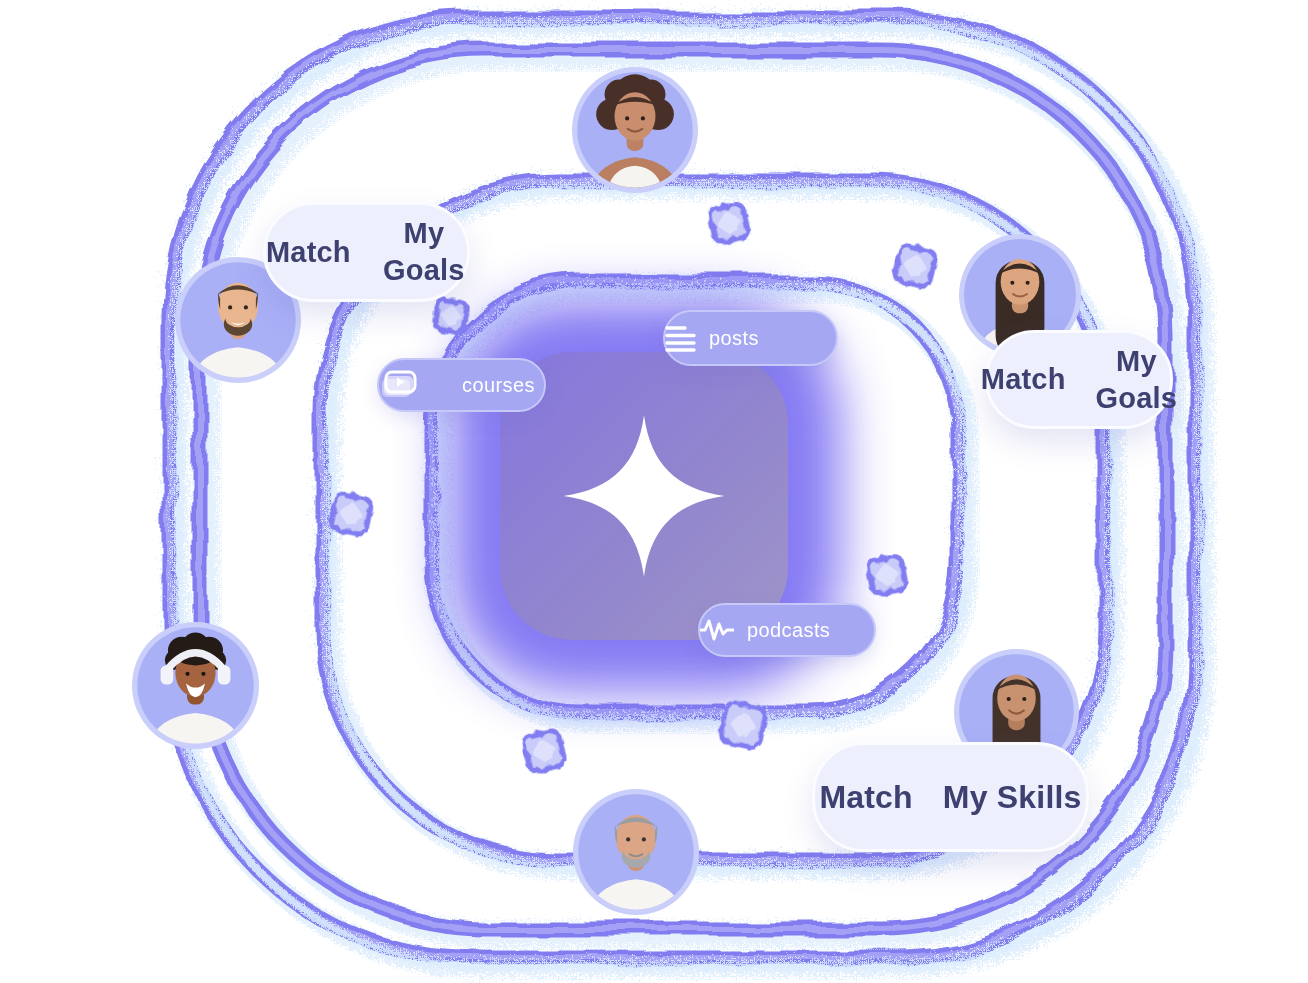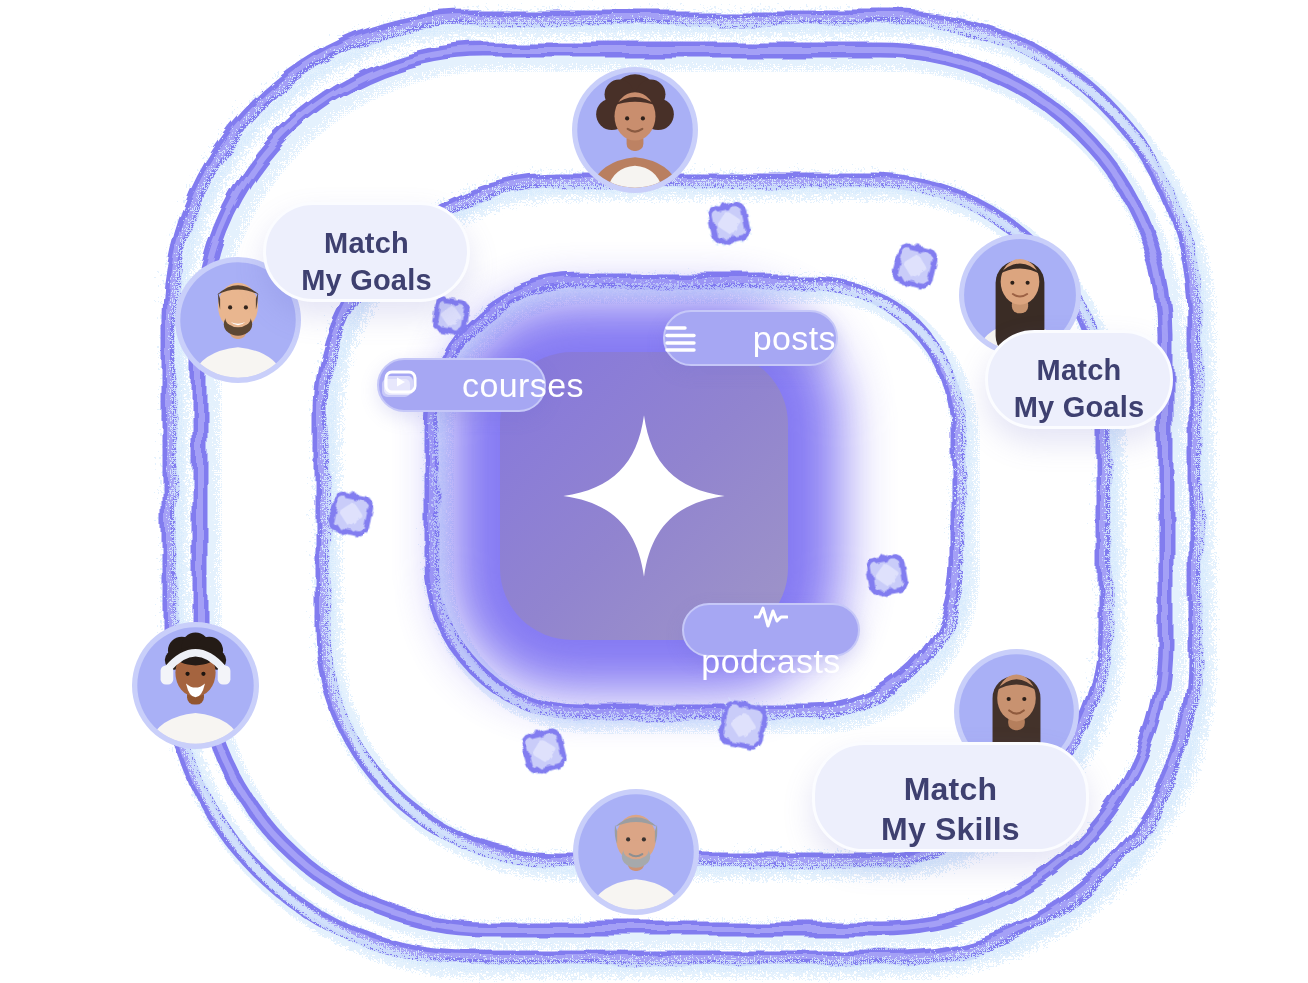--- a/index.html
+++ b/index.html
@@ -22,28 +22,28 @@
     background:linear-gradient(135deg,var(--card-grad-a) 0%,var(--card-grad-b) 52%,var(--card-grad-c) 100%);
     display:flex;align-items:center;justify-content:center;z-index:3;}
   
   #cubes{position:absolute;left:0;top:0;z-index:4;pointer-events:none;}
   
   .avatar{position:absolute;z-index:5;}
   .avatar svg{width:100%;height:100%;}
   
   .match-pill{position:absolute;z-index:6;background:var(--pill-bg);
     border:3px solid var(--pill-border);border-radius:52px;
-    display:flex;flex-direction:column;align-items:center;justify-content:flex-end;text-align:center;
+    display:flex;flex-direction:row;align-items:center;justify-content:center;text-align:center;
     color:var(--pill-text);font-weight:bold;letter-spacing:.2px;
-    box-shadow:0 14px 30px rgba(108,108,200,.18);box-sizing:border-box;}
+    box-shadow:0 14px 30px rgba(108,108,200,.18);box-sizing:border-box;gap:30px;}
   .match-pill span{display:block;}
   
-  .tag-pill{position:absolute;z-index:7;display:flex;align-items:center;justify-content:space-between;gap:13px;
+  .tag-pill{position:absolute;z-index:7;display:flex;align-items:center;justify-content:flex-start;gap:13px;
     background:var(--tag-bg);border:2px solid var(--tag-border);border-radius:30px;
-    color:var(--tag-text);font-size:34px;letter-spacing:.4px;box-sizing:border-box;
+    color:var(--tag-text);font-size:20px;letter-spacing:.4px;box-sizing:border-box;
     box-shadow:0 6px 18px rgba(110,110,210,.18);}
   .tag-icon{display:flex;align-items:center;justify-content:center;}
 </style>
 </head>
 <body>
 
 <div class="stage">
 
   <svg id="rings" width="1308" height="983" viewBox="0 0 1308 983">
     <defs>
@@ -318,21 +318,21 @@
         <rect x="3" y="9" width="28" height="18" rx="5" fill="#ffffff" opacity="0.4"></rect>
         <rect x="5" y="6" width="29" height="19" rx="5" fill="#ffffff" opacity="0.55"></rect>
         <rect x="7" y="2" width="29" height="20" rx="6" fill="none" stroke="#ffffff" stroke-width="3"></rect>
         <polygon points="18,7.5 26,12 18,16.5" fill="#ffffff"></polygon>
       </svg>
     </span>
     <span>courses</span>
   </div>
 
 
-  <div class="tag-pill" style="left:682px;top:603px;width:178px;height:54px;flex-direction:column;">
+  <div class="tag-pill" style="left:698px;top:603px;width:178px;height:54px;">
     <span class="tag-icon">
       <svg width="34" height="24" viewBox="0 0 34 24">
         <polyline points="1,12 5,12 9,3 14,21 19,6 23,16 27,12 33,12" fill="none" stroke="#ffffff" stroke-width="3" stroke-linecap="round" stroke-linejoin="round"></polyline>
       </svg>
     </span>
     <span>podcasts</span>
   </div>
 
 </div>
 

